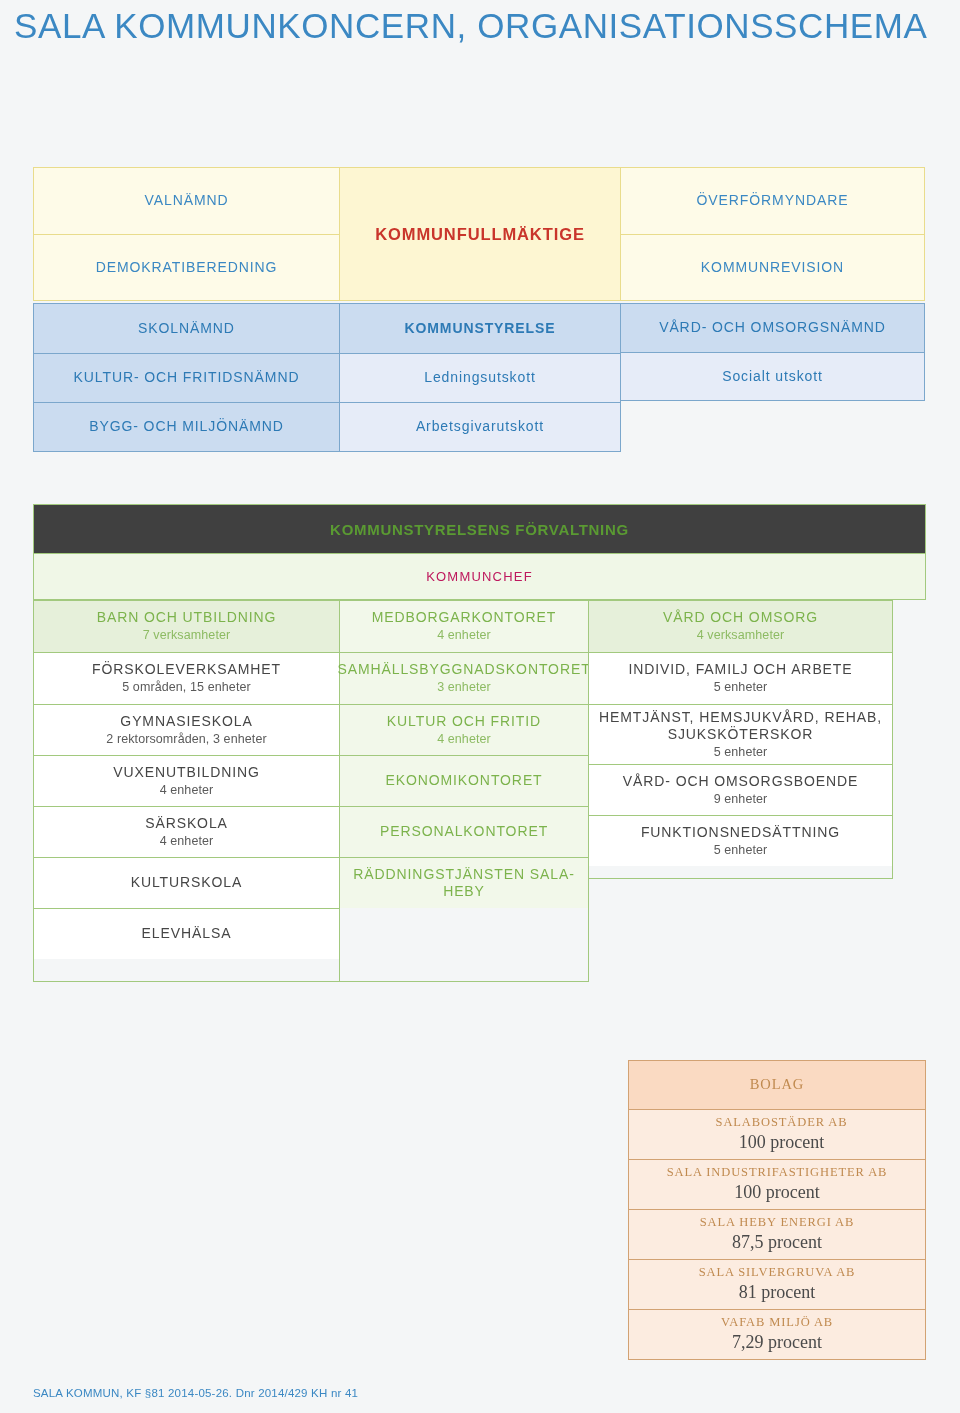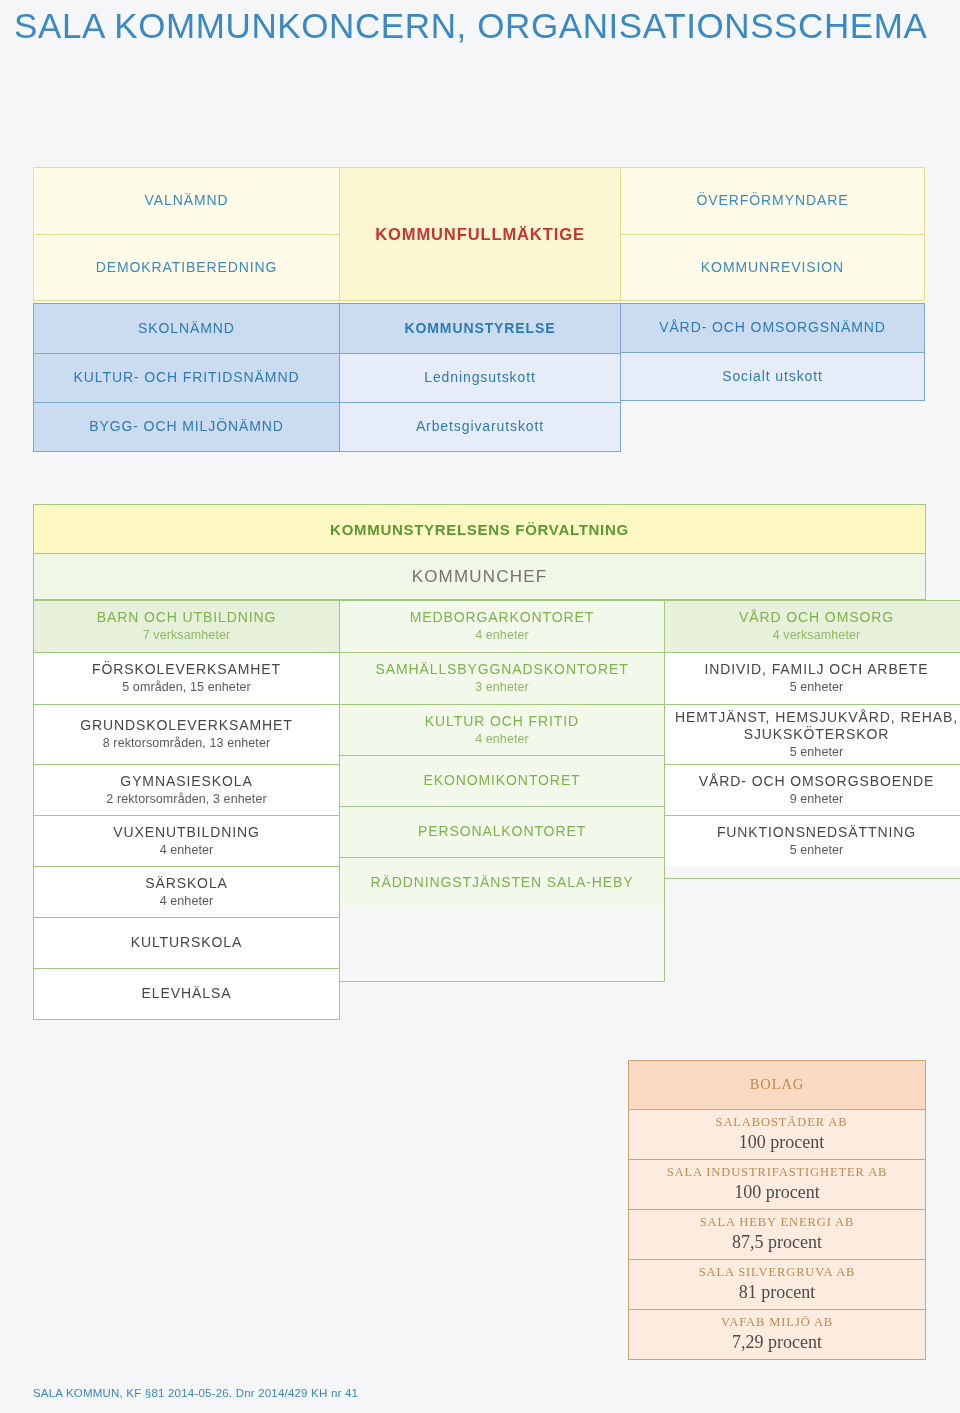--- a/index.html
+++ b/index.html
@@ -91,32 +91,32 @@
   
   .green-top {
     position: absolute;
     left: 33px;
     top: 504px;
     width: 893px;
     box-sizing: border-box;
     border: 1px solid #a2c97e;
   }
   .g-banner {
-    background: #fef9c3;
+    background: #404040;
     color: #5a9a32;
     font-weight: bold;
     font-size: 15px;
     letter-spacing: 0.7px;
     height: 48px;
     display: flex; align-items: center; justify-content: center;
   }
   .g-chef {
     background: #f0f7e7;
-    color: #737373;
-    font-size: 17px;
+    color: #be185d;
+    font-size: 13px;
     letter-spacing: 1.2px;
     height: 45px;
     border-top: 1px solid #a2c97e;
     display: flex; align-items: center; justify-content: center;
   }
 
   .green-wrap { left: 33px; top: 600px; }
   .g-col { border: 1px solid #a2c97e; }
   .g-head {
     background: #e6f0da;
@@ -245,45 +245,41 @@
 
   <div class="col g-col" style="width:307px;">
     <div class="cell g-head" style="height:51px;">
       <span class="t1">BARN OCH UTBILDNING</span>
       <span class="t2">7 verksamheter</span>
     </div>
     <div class="cell g-cell-white" style="height:52px;">
       <span class="t1">FÖRSKOLEVERKSAMHET</span>
       <span class="t2">5 områden, 15 enheter</span>
     </div>
-    <div class="cell g-cell-white" style="height:60px;">
-      <span class="t1">GRUNDSKOLEVERKSAMHET</span>
-      <span class="t2">8 rektorsområden, 13 enheter</span>
-    </div>
     <div class="cell g-cell-white" style="height:51px;">
       <span class="t1">GYMNASIESKOLA</span>
       <span class="t2">2 rektorsområden, 3 enheter</span>
     </div>
     <div class="cell g-cell-white" style="height:51px;">
       <span class="t1">VUXENUTBILDNING</span>
       <span class="t2">4 enheter</span>
     </div>
     <div class="cell g-cell-white" style="height:51px;">
       <span class="t1">SÄRSKOLA</span>
       <span class="t2">4 enheter</span>
     </div>
     <div class="cell g-cell-white" style="height:51px;">
       <span class="t1">KULTURSKOLA</span>
     </div>
     <div class="cell g-cell-white" style="height:51px;">
       <span class="t1">ELEVHÄLSA</span>
     </div>
   </div>
 
-  <div class="col g-col" style="width:326px;margin-left:-1px;height:382px;">
+  <div class="col g-col" style="width:250px;margin-left:-1px;height:382px;">
     <div class="cell g-cell-tint" style="height:51px;border-top:none;">
       <span class="t1">MEDBORGARKONTORET</span>
       <span class="t2">4 enheter</span>
     </div>
     <div class="cell g-cell-tint" style="height:52px;">
       <span class="t1">SAMHÄLLSBYGGNADSKONTORET</span>
       <span class="t2">3 enheter</span>
     </div>
     <div class="cell g-cell-tint" style="height:51px;">
       <span class="t1">KULTUR OCH FRITID</span>

